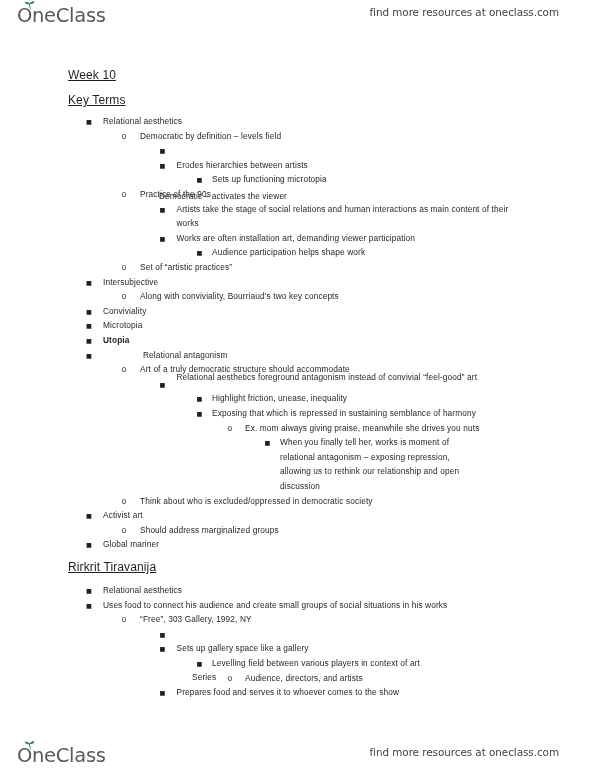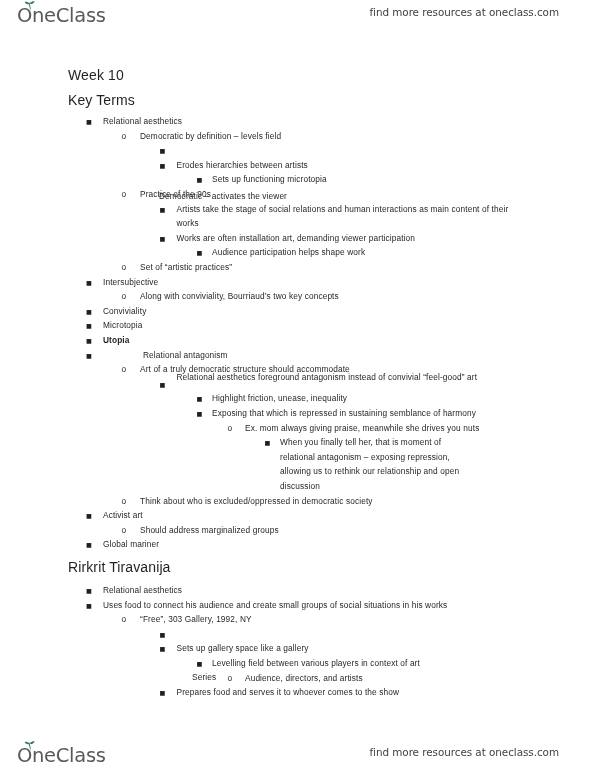--- a/index.html
+++ b/index.html
@@ -76,22 +76,23 @@
 
   .line {
     position: relative;
     font-size: 8.3px;
     line-height: 14.6px;
     color: #231f20;
     letter-spacing: 0.12px;
     white-space: pre-wrap;
   }
   .plain {
-    font-size: 14px;
+    font-size: 12px;
     line-height: 14.6px;
+    text-decoration: underline;
   }
 
   
   .marker {
     position: absolute;
     font-size: 8.3px;
     line-height: 14.6px;
     color: #231f20;
     text-align: left;
   }
@@ -162,21 +163,21 @@
       <div class="line" style="position: absolute; left: 140px; top: 362.2px; width: 400px;">Art of a truly democratic structure should accommodate</div>
       <div class="marker disc" style="position: absolute; left: 159.5px; top: 376.8px;">■</div>
       <div class="line" style="position: absolute; left: 176.5px; top: 370px; width: 335.5px;">Relational aesthetics foreground antagonism instead of convivial “feel-good” art</div>
       <div class="marker disc" style="position: absolute; left: 196.5px; top: 391.4px;">■</div>
       <div class="line" style="position: absolute; left: 212px; top: 391.4px; width: 300px;">Highlight friction, unease, inequality</div>
       <div class="marker disc" style="position: absolute; left: 196.5px; top: 406px;">■</div>
       <div class="line" style="position: absolute; left: 212px; top: 406px; width: 300px;">Exposing that which is repressed in sustaining semblance of harmony</div>
       <div class="marker circ" style="position: absolute; left: 227.5px; top: 420.6px;">o</div>
       <div class="line" style="position: absolute; left: 245px; top: 420.6px; width: 267px;">Ex. mom always giving praise, meanwhile she drives you nuts</div>
       <div class="marker disc" style="position: absolute; left: 264.5px; top: 435.2px;">■</div>
-      <div class="line" style="position: absolute; left: 280px; top: 435.2px; width: 198px;">When you finally tell her, that is moment of relational antagonism – exposing repression, allowing us to rethink our relationship and open discussion</div>
+      <div class="line" style="position: absolute; left: 280px; top: 435.2px; width: 198px;">When you finally tell her, works is moment of relational antagonism – exposing repression, allowing us to rethink our relationship and open discussion</div>
       <div class="marker circ" style="position: absolute; left: 121.5px; top: 493.6px;">o</div>
       <div class="line" style="position: absolute; left: 140px; top: 493.6px; width: 400px;">Think about who is excluded/oppressed in democratic society</div>
       <div class="marker disc" style="position: absolute; left: 86px; top: 508.2px;">■</div>
       <div class="line" style="position: absolute; left: 103px; top: 508.2px; width: 437px;">Activist art</div>
       <div class="marker circ" style="position: absolute; left: 121.5px; top: 522.8px;">o</div>
       <div class="line" style="position: absolute; left: 140px; top: 522.8px; width: 400px;">Should address marginalized groups</div>
       <div class="marker disc" style="position: absolute; left: 86px; top: 537.4px;">■</div>
       <div class="line" style="position: absolute; left: 103px; top: 537.4px; width: 437px;">Global mariner</div>
       <div class="line plain" style="position: absolute; left: 68px; top: 560px;">Rirkrit Tiravanija</div>
       <div class="marker disc" style="position: absolute; left: 86px; top: 583px;">■</div>

